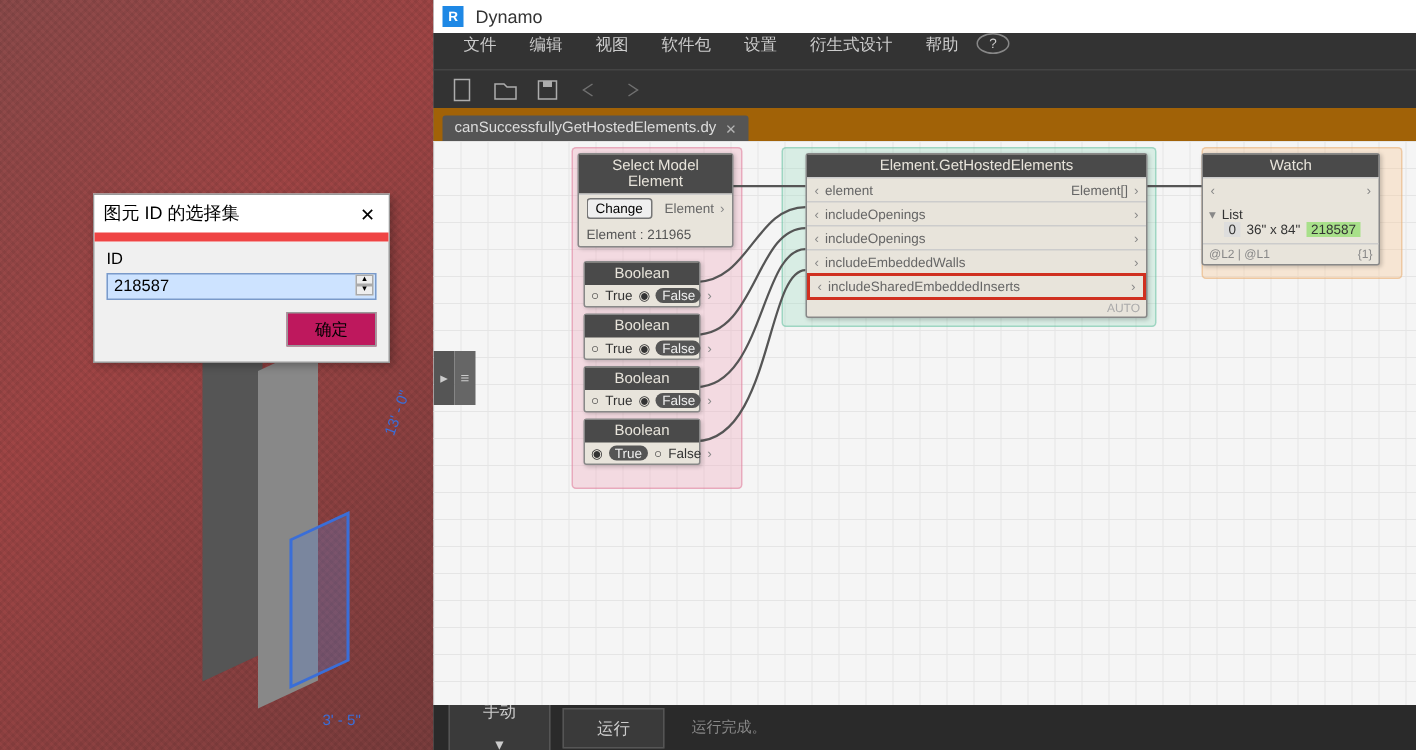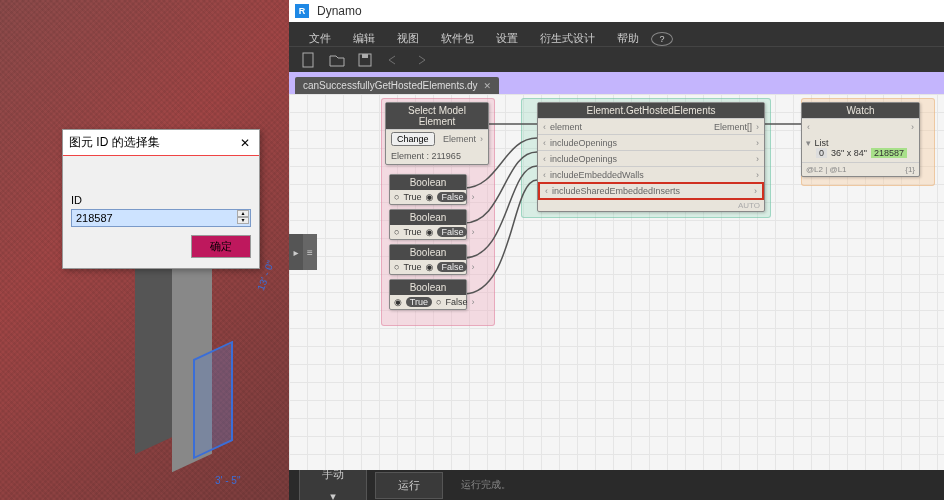--- a/index.html
+++ b/index.html
@@ -10,40 +10,40 @@
 .revit-view::before { content:""; position:absolute; left:0; top:0; width:100%; height:100%;
   background-image: repeating-linear-gradient(45deg, rgba(0,0,0,0.05) 0 2px, transparent 2px 4px),
                     repeating-linear-gradient(-45deg, rgba(0,0,0,0.05) 0 2px, transparent 2px 4px); }
 .wall-element { position: absolute; left: 135px; top: 220px; width: 40px; height: 225px; background: #555; transform: skewY(-25deg); }
 .wall-element2 { position: absolute; left: 172px; top: 238px; width: 40px; height: 225px; background: #888; transform: skewY(-25deg); }
 .door-element { position: absolute; left: 193px; top: 350px; width: 40px; height: 100px; border: 2px solid #3a6ed8; background: rgba(90,130,210,0.3); transform: skewY(-25deg); }
 .dim-label { position:absolute; color:#3a6ed8; font-size:10px; }
 
 
 .dialog { position: absolute; left: 62px; top: 129px; width: 198px; background: #f0f0f0; border: 1px solid #999; box-shadow: 2px 2px 6px rgba(0,0,0,0.3); z-index: 5; }
-.dialog-title { display:flex; justify-content:space-between; align-items:center; padding: 4px 6px; font-size: 12px; background:#fff; border-bottom:1px solid #ef4444; }
+.dialog-title { display:flex; justify-content:space-between; align-items:center; padding: 4px 6px; font-size: 12px; background:#fff; border-bottom:6px solid #ef4444; }
 .dialog-close { width:16px; height:16px; display:flex; align-items:center; justify-content:center; font-size:12px; cursor:pointer; }
 .dialog-body { padding: 6px 8px 10px; }
-.dialog-body label { font-size: 11px; display:block; margin-bottom:2px;margin-top:32px; }
+.dialog-body label { font-size: 11px; display:block; margin-bottom:2px; }
 .dialog-input { width: 100%; border:1px solid #7a9ac9; background:#fff; padding:2px 4px; font-size:11px; color:#000; }
 .dialog-input::selection{background:#3399ff;color:#fff;}
 .dialog-input-wrap{position:relative;}
 .spinner{position:absolute;right:2px;top:2px;width:12px;height:14px;display:flex;flex-direction:column;}
 .spinner span{flex:1;border:1px solid #aaa;font-size:6px;line-height:5px;text-align:center;background:#eee;}
 .dialog-btn { float:right; margin-top:8px; padding:3px 18px; font-size:11px; background:#be185d; border:1px solid #999; }
 
 
 .dynamo { position: absolute; left: 289px; top: 0; width: 655px; height: 500px; background: #2a2a2a; display:flex; flex-direction:column; }
 .dynamo-titlebar { height: 22px; background:#fff; display:flex; align-items:center; gap:8px; padding-left:6px; font-size:12px; color:#333; }
 .dynamo-logo { width:14px; height:14px; background:#1e88e5; font-size:9px; color:#fff; display:flex; align-items:center; justify-content:center; font-weight:bold; }
-.dynamo-menu { height: 24px; background:#333; display:flex; align-items:flex-end; gap:2px; padding-left:10px; font-size:11px; color:#ccc; }
+.dynamo-menu { height: 24px; background:#333; display:flex; align-items:flex-start; gap:2px; padding-left:10px; font-size:11px; color:#ccc; }
 .dynamo-menu span { padding: 0 10px; }
 .dynamo-toolbar { height: 26px; background:#333; border-top:1px solid #444; display:flex; align-items:center; gap:12px; padding-left:12px; }
 .dynamo-toolbar .tb-icon { width:16px; height:16px; opacity:0.8; }
-.dynamo-tabbar { height: 22px; background:#c4b5fd; display:flex; align-items:flex-end; padding-left:6px; }
+.dynamo-tabbar { height: 22px; background:#a16207; display:flex; align-items:flex-end; padding-left:6px; }
 .dynamo-tab { background:#555; color:#ddd; font-size:10px; padding:3px 8px; border-radius:2px 2px 0 0; display:flex; gap:6px; align-items:center; }
 .dynamo-tab .x{font-size:9px;opacity:.7;}
 
 .canvas { flex:1; position:relative; background:#f5f5f5;
   background-image: linear-gradient(#e5e5e5 1px, transparent 1px), linear-gradient(90deg, #e5e5e5 1px, transparent 1px);
   background-size: 18px 18px; overflow:hidden; }
 
 .side-collapse { position:absolute; left:0; top:140px; width:14px; height:36px; background:#555; color:#ccc; font-size:10px; display:flex; align-items:center; justify-content:center; }
 .side-collapse2 { position:absolute; left:14px; top:140px; width:14px; height:36px; background:#666; color:#ccc; font-size:10px; display:flex; align-items:center; justify-content:center; }
 

